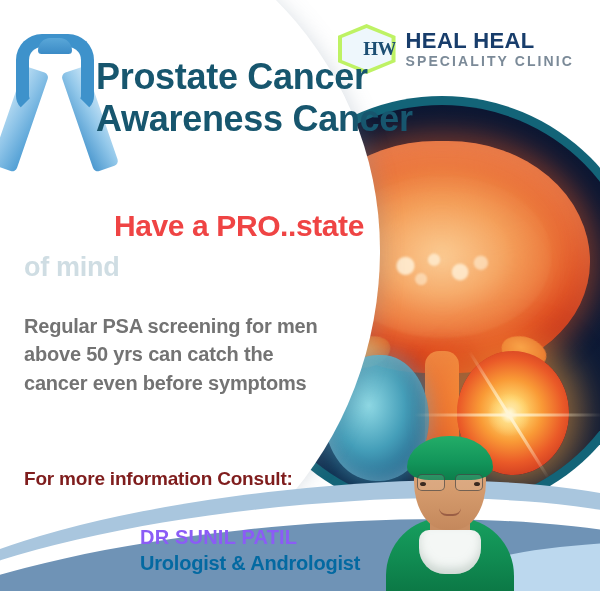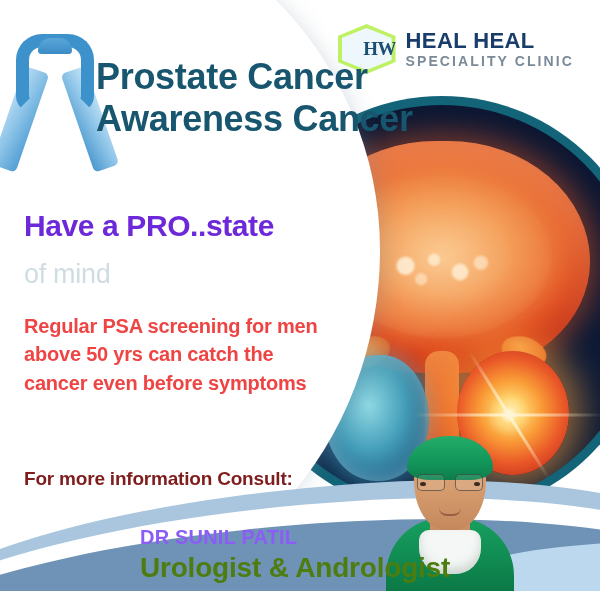--- a/index.html
+++ b/index.html
@@ -284,42 +284,43 @@
   
   .tagline {
     position: absolute;
     left: 24px;
     top: 208px;
     width: 340px;
   }
   .tagline-main {
     font-size: 30px;
     font-weight: 700;
-    color: #6d28d9;
+    color: #ef4444;
     letter-spacing: -0.4px;
     line-height: 1.2;
+    text-align: right;
   }
   .tagline-sub {
-    margin-top: 15px;
+    margin-top: 8px;
     font-size: 27px;
-    font-weight: 400;
+    font-weight: 700;
     color: #cfdde3;
     letter-spacing: -0.3px;
   }
 
   
   .body-copy {
     position: absolute;
     left: 24px;
     top: 312px;
     width: 316px;
     font-size: 20px;
     font-weight: 700;
     line-height: 1.42;
-    color: #ef4444;
+    color: #737373;
     letter-spacing: -0.2px;
   }
 
   
   .wave-light {
     position: absolute;
     left: -120px;
     top: 486px;
     width: 880px;
     height: 300px;
@@ -478,23 +479,23 @@
     top: 526px;
     font-size: 20px;
     font-weight: 700;
     color: #8b5cf6;
     letter-spacing: 0.2px;
   }
   .doc-role {
     position: absolute;
     left: 140px;
     top: 552px;
-    font-size: 28px;
-    font-weight: 700;
-    color: #4d7c0f;
+    font-size: 20px;
+    font-weight: 700;
+    color: #0369a1;
     letter-spacing: -0.2px;
   }
 </style>
 </head>
 <body>
 
 <div id="poster">
 
   <div class="disc-wrap">
     <div class="disc-ring"></div>

